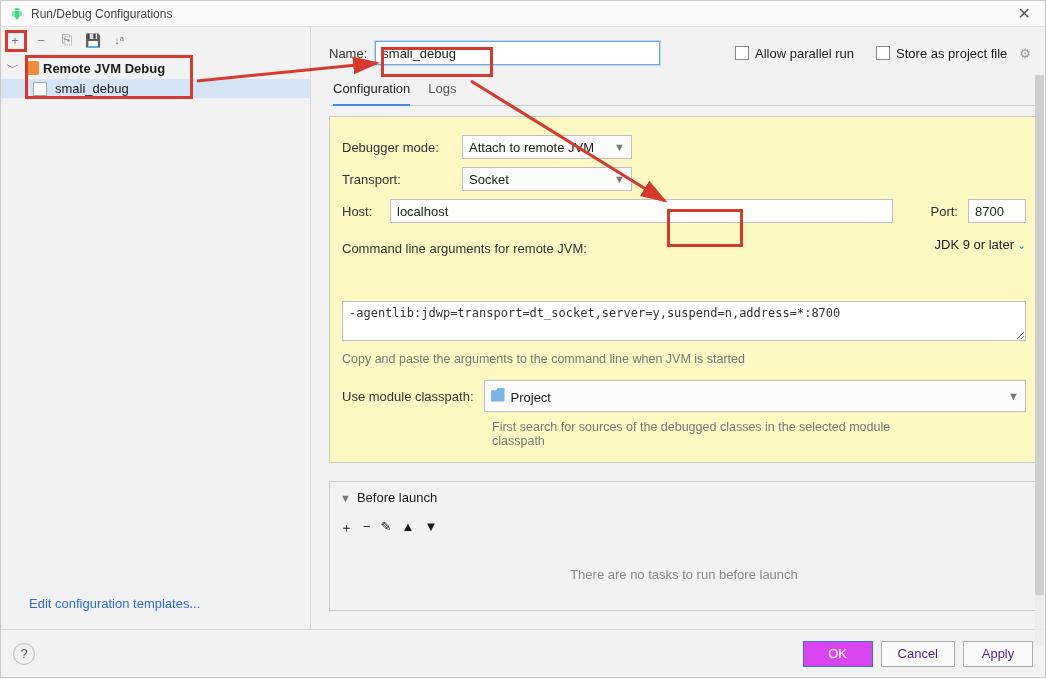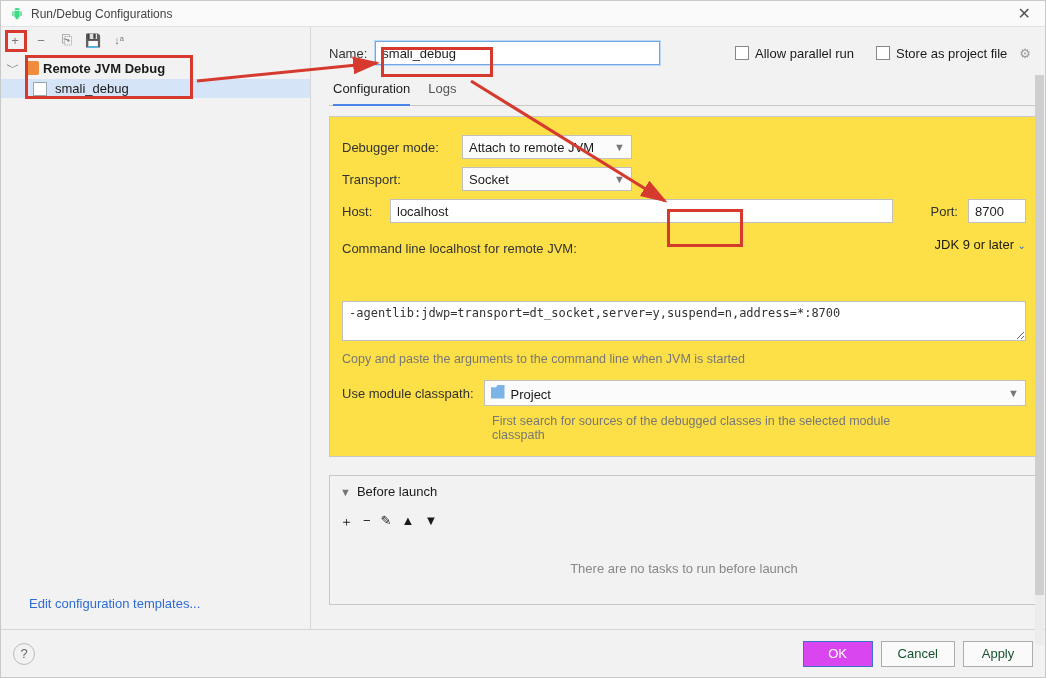--- a/index.html
+++ b/index.html
@@ -26,43 +26,43 @@
   .name-row { display:flex; align-items:center; padding:14px 8px 10px 0; gap:8px; position:relative;}
   .label { color:#333; }
   .textfield { background:#fff; border:1px solid #bfbfbf; height:24px; padding:0 6px; font-family:inherit; font-size:13px; color:#222;}
   .namefield { width:285px; border:1px solid #6fa7e4; box-shadow:0 0 0 1px #bcd8f5;}
   .chk-row { display:flex; align-items:center; gap:6px; font-size:13px;}
   .chk { width:14px; height:14px; border:1px solid #888; background:#fff;}
   .gear { color:#9a9a9a; margin-left:4px;}
   .tabs { display:flex; border-bottom:1px solid #c8c8c8; padding:0 4px; gap:18px;}
   .tab { padding:6px 0 8px 0; font-size:13px; color:#555; cursor:pointer;}
   .tab.active { color:#222; border-bottom:2px solid #4a86e8; margin-bottom:-1px;}
-  .panel { border:1px solid #c8c8c8; background:#fde047; margin-top:10px; padding:10px 12px 14px 12px;}
+  .panel { border:1px solid #c8c8c8; background:#fef9c3; margin-top:10px; padding:10px 12px 14px 12px;}
   .field-row { display:flex; align-items:center; gap:10px; margin:8px 0;}
   .field-label { width:110px; color:#333;}
   .combo { display:flex; align-items:center; justify-content:space-between; background:#fbfbfb; border:1px solid #bfbfbf; height:24px; padding:0 6px; cursor:pointer;}
   .combo-arrow { color:#777; font-size:11px; }
   .host-field { flex:1; }
   .port-field { width:58px; text-align:left;}
   .section-label { color:#333; margin-top:8px;}
   .link { color:#2e6bd6; cursor:pointer;}
   .cmd-box { width:100%; background:#fff; border:1px solid #bfbfbf; height:40px; padding:4px 6px; font-family: Consolas, monospace; font-size:12px; color:#333;margin-top:45px;}
   .hint { color:#777; margin-top:8px; font-size:12.5px;}
   .classpath-row { display:flex; align-items:center; gap:10px; margin-top:14px;}
-  .classpath-combo { flex:1; display:flex; align-items:center; background:#fbfbfb; border:1px solid #bfbfbf; height:26px; padding:0 6px; justify-content:space-between;}
+  .classpath-combo { flex:1; display:flex; align-items:center; background:#fbfbfb; border:1px solid #bfbfbf; height:32px; padding:0 6px; justify-content:space-between;}
   .folder-ico { width:14px; height:14px; background:#7db4e8; display:inline-block; margin-right:6px; clip-path: polygon(0 20%,40% 20%,50% 0,100% 0,100% 100%,0 100%);}
   .before-panel { border:1px solid #c8c8c8; margin-top:18px;}
   .before-hdr { display:flex; align-items:center; gap:6px; padding:8px 10px;}
   .before-body { padding:4px 10px 0 10px;}
   .mini-toolbar { display:flex; gap:10px; color:#888; font-size:13px; padding:2px 0;}
   .empty { text-align:center; color:#888; padding:28px 0; border:none;}
   .footer { height:48px; display:flex; align-items:center; justify-content:space-between; border-top:1px solid #d6d6d6; padding:0 12px;}
   .help-btn { width:22px; height:22px; border:1px solid #bbb; border-radius:50%; display:flex; align-items:center; justify-content:center; color:#666; cursor:pointer;}
   .btns { display:flex; gap:8px;}
-  .btn { min-width:70px; height:26px; border:1px solid #acacac; background:#fafafa; display:flex; align-items:center; justify-content:center; padding:0 16px; cursor:pointer; font-size:13px; color:#14532d;}
+  .btn { min-width:70px; height:26px; border:1px solid #acacac; background:#fafafa; display:flex; align-items:center; justify-content:center; padding:0 16px; cursor:pointer; font-size:13px; color:#4c1d95;}
   .btn.primary { background:#d946ef; border-color:#3a72cb; color:#fff;}
   .scrollbar-fake { position:absolute; right:1px; top:48px; width:9px; height:570px; background:#ececec;}
   .scrollbar-thumb { position:absolute; right:1px; top:48px; width:9px; height:520px; background:#cfcfcf;}
   
   .hl { position:absolute; border:3px solid #d63a2f; pointer-events:none;}
   svg.arrows { position:absolute; left:0; top:0; pointer-events:none;}
 </style>
 </head>
 <body>
 
@@ -139,21 +139,21 @@
           </div>
           <div class="field-row">
             <span class="field-label" style="width:38px;">Host:</span>
             <input class="textfield host-field" style="width: 236px;" value="localhost">
             <span style="width:18px"></span>
             <span class="label">Port:</span>
             <input class="textfield port-field" value="8700" style="">
           </div>
 
           <div style="display:flex;justify-content:space-between;align-items:center;margin-top:10px;">
-            <span class="section-label">Command line localhost for remote JVM:</span>
+            <span class="section-label">Command line arguments for remote JVM:</span>
             <span class="link"><span>JDK 9 or later</span> <span style="font-size:10px;color:#2e6bd6;">⌄</span></span>
           </div>
           <textarea class="cmd-box" readonly="" style="">-agentlib:jdwp=transport=dt_socket,server=y,suspend=n,address=*:8700</textarea>
           <div class="hint">Copy and paste the arguments to the command line when JVM is started</div>
 
           <div class="classpath-row">
             <span class="label">Use module classpath:</span>
             <div class="classpath-combo">
               <span><span class="folder-ico"></span><span>Project</span></span>
               <span class="combo-arrow">▼</span>

